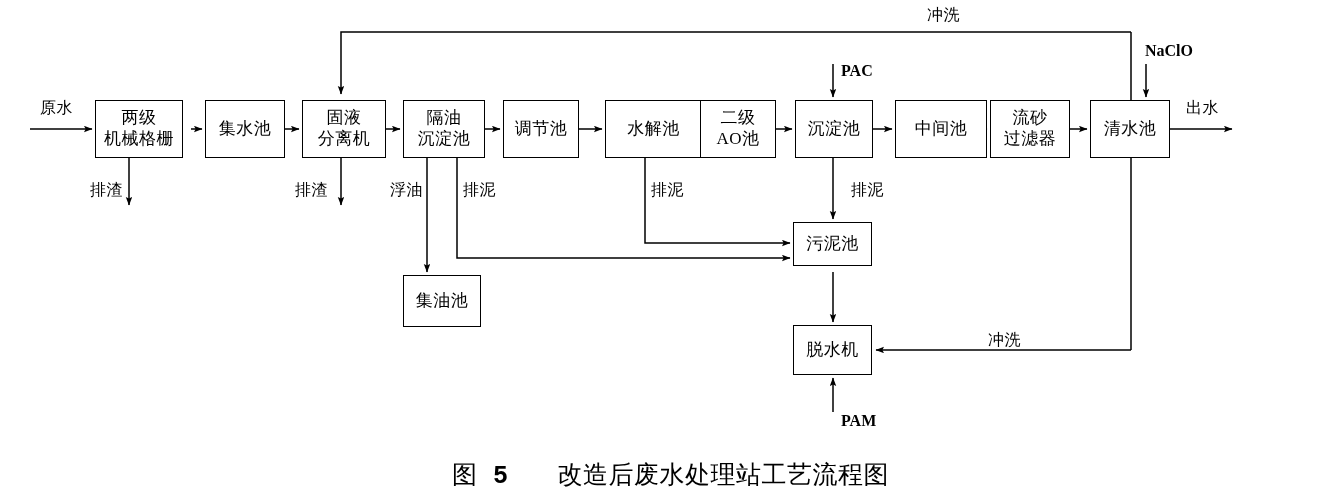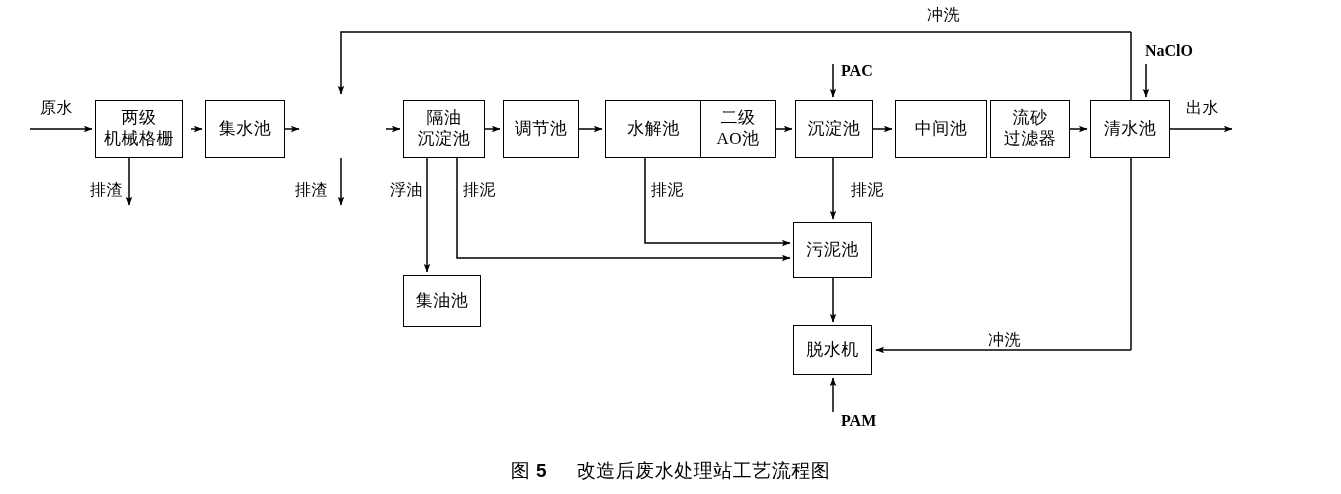--- a/index.html
+++ b/index.html
@@ -54,22 +54,22 @@
     font-weight: bold;
     font-size: 16px;
     letter-spacing: 0;
   }
   #figure-caption {
     position: absolute;
     left: 0;
     top: 458px;
     width: 1341px;
     text-align: center;
-    font-family: Liberation Sans, sans-serif;
-    font-size: 19px;
+    font-family: Liberation Mono, monospace;
+    font-size: 25px;
     color: #000000;
     letter-spacing: 0.5px;
   }
   #figure-caption .cap-num {
     font-weight: bold;
   }
   #figure-caption .cap-gap {
     display: inline-block;
     width: 18px;
   }
@@ -128,20 +128,24 @@
 
   <div class="node-box" style="left:95px; top:100px; width:88px; height:58px;">
     <span>两级</span>
     <span class="line2">机械格栅</span>
   </div>
 
   <div class="node-box" style="left:205px; top:100px; width:80px; height:58px;">
     <span>集水池</span>
   </div>
 
+  <div class="node-box" style="left:302px; top:100px; width:84px; height:58px;">
+    <span>固液</span>
+    <span class="line2">分离机</span>
+  </div>
 
   <div class="node-box" style="left:403px; top:100px; width:82px; height:58px;">
     <span>隔油</span>
     <span class="line2">沉淀池</span>
   </div>
 
   <div class="node-box" style="left:503px; top:100px; width:76px; height:58px;">
     <span>调节池</span>
   </div>
 
@@ -168,21 +172,21 @@
   </div>
 
   <div class="node-box" style="left:1090px; top:100px; width:80px; height:58px;">
     <span>清水池</span>
   </div>
 
   <div class="node-box" style="left:403px; top:275px; width:78px; height:52px;">
     <span>集油池</span>
   </div>
 
-  <div class="node-box" style="left:793px; top:222px; width:79px; height:56px;">
+  <div class="node-box" style="left:793px; top:222px; width:79px; height:44px;">
     <span>污泥池</span>
   </div>
 
   <div class="node-box" style="left:793px; top:325px; width:79px; height:50px;">
     <span>脱水机</span>
   </div>
 
   <div class="edge-label" style="left:40px; top:98px;">原水</div>
 
   <div class="edge-label" style="left:1186px; top:98px;">出水</div>

